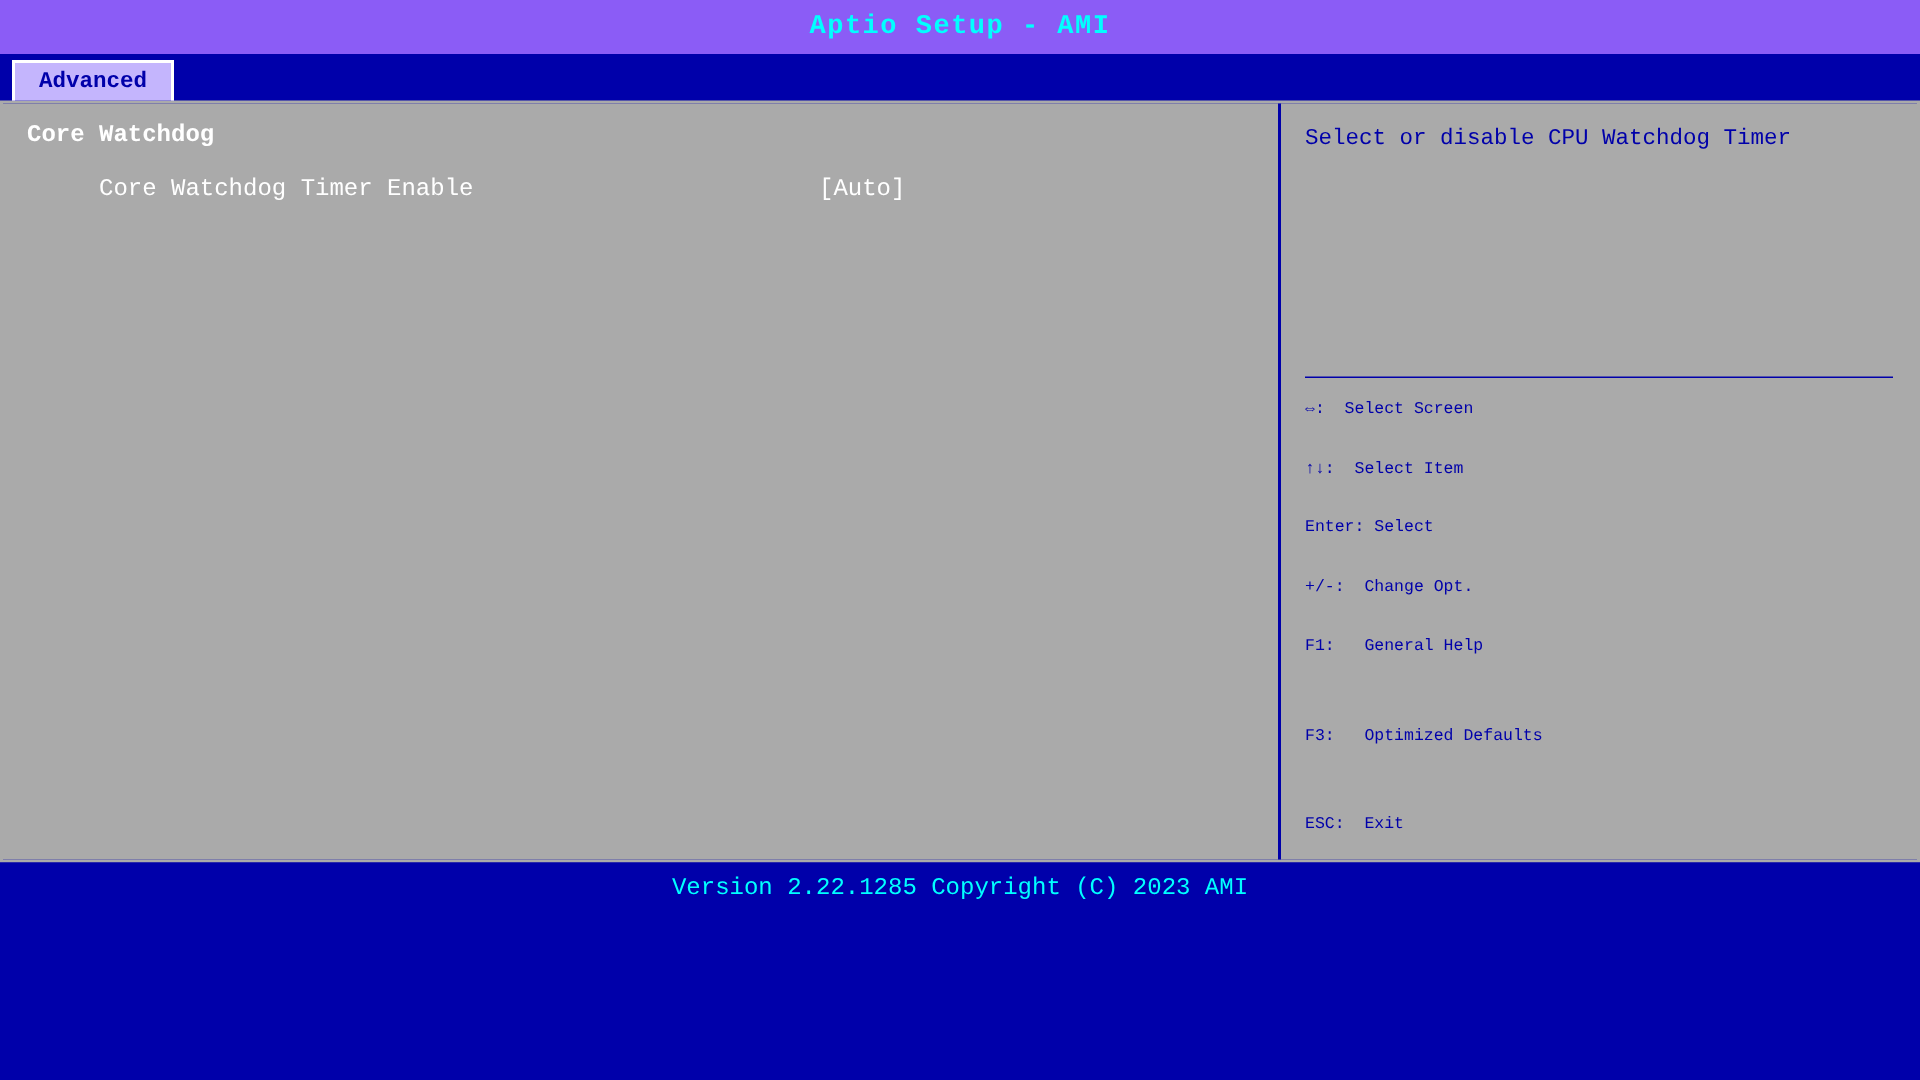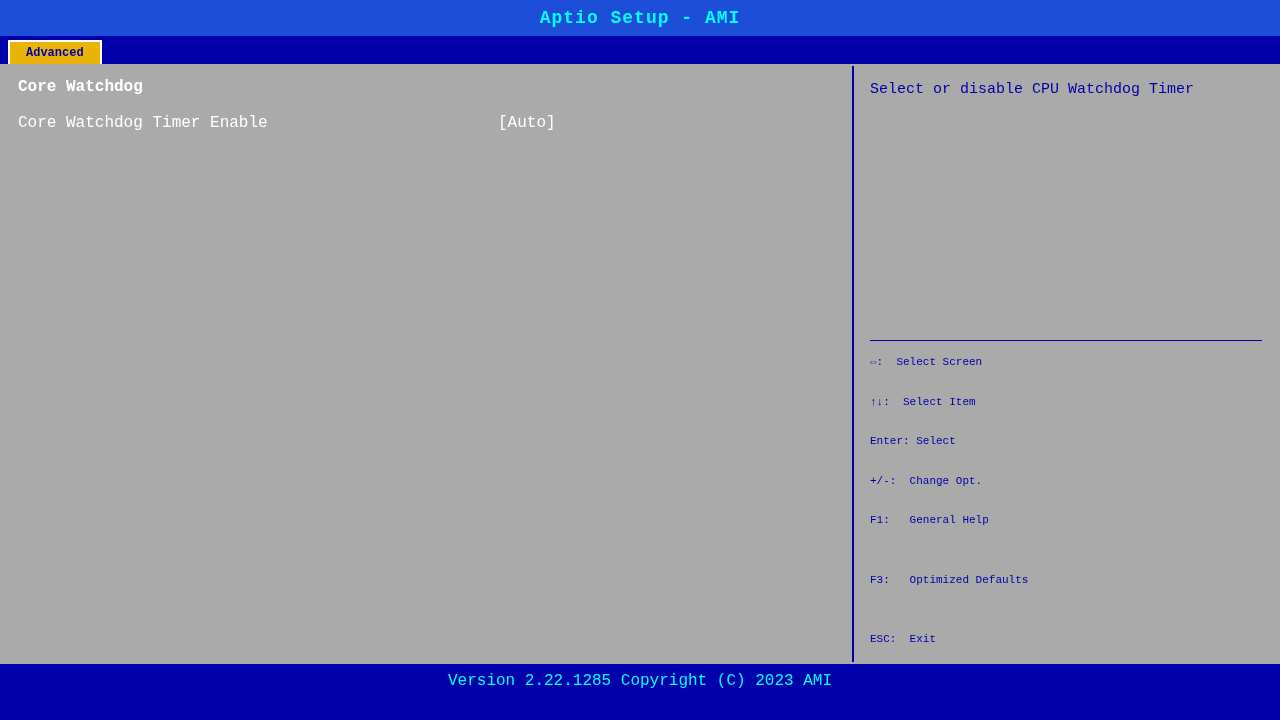--- a/index.html
+++ b/index.html
@@ -10,50 +10,50 @@
 
     body {
       width: 1280px;
       height: 720px;
       background-color: #0000aa;
       font-family: 'Courier New', Courier, monospace;
       overflow: hidden;
     }
 
     #header {
-      background-color: #1d4ed8;
+      background-color: #8b5cf6;
       color: #00ffff;
       text-align: center;
       padding: 8px 0;
       font-size: 18px;
       font-weight: bold;
       letter-spacing: 1px;
     }
 
     #tab-bar {
       background-color: #0000aa;
       padding: 4px 0 0 8px;
       display: flex;
       align-items: flex-end;
     }
 
     .tab {
-      background-color: #eab308;
+      background-color: #c4b5fd;
       color: #0000aa;
       padding: 4px 16px;
-      font-size: 12px;
+      font-size: 15px;
       font-weight: bold;
       border: 2px solid #ffffff;
       border-bottom: none;
       font-family: 'Courier New', Courier, monospace;
     }
 
     #main-content {
       display: flex;
-      height: 600px;
+      height: 508px;
       border: 2px solid #aaaaaa;
       margin: 0;
     }
 
     #left-panel {
       flex: 0 0 852px;
       background-color: #aaaaaa;
       padding: 12px 16px;
       border-right: 2px solid #0000aa;
     }
@@ -74,20 +74,21 @@
       font-family: 'Courier New', Courier, monospace;
     }
 
     .setting-row {
       display: flex;
       align-items: center;
       color: #ffffff;
       font-size: 16px;
       font-family: 'Courier New', Courier, monospace;
       padding: 2px 0;
+      margin-left: 48px;
     }
 
     .setting-name {
       flex: 0 0 480px;
     }
 
     .setting-value {
       color: #ffffff;
     }
 

